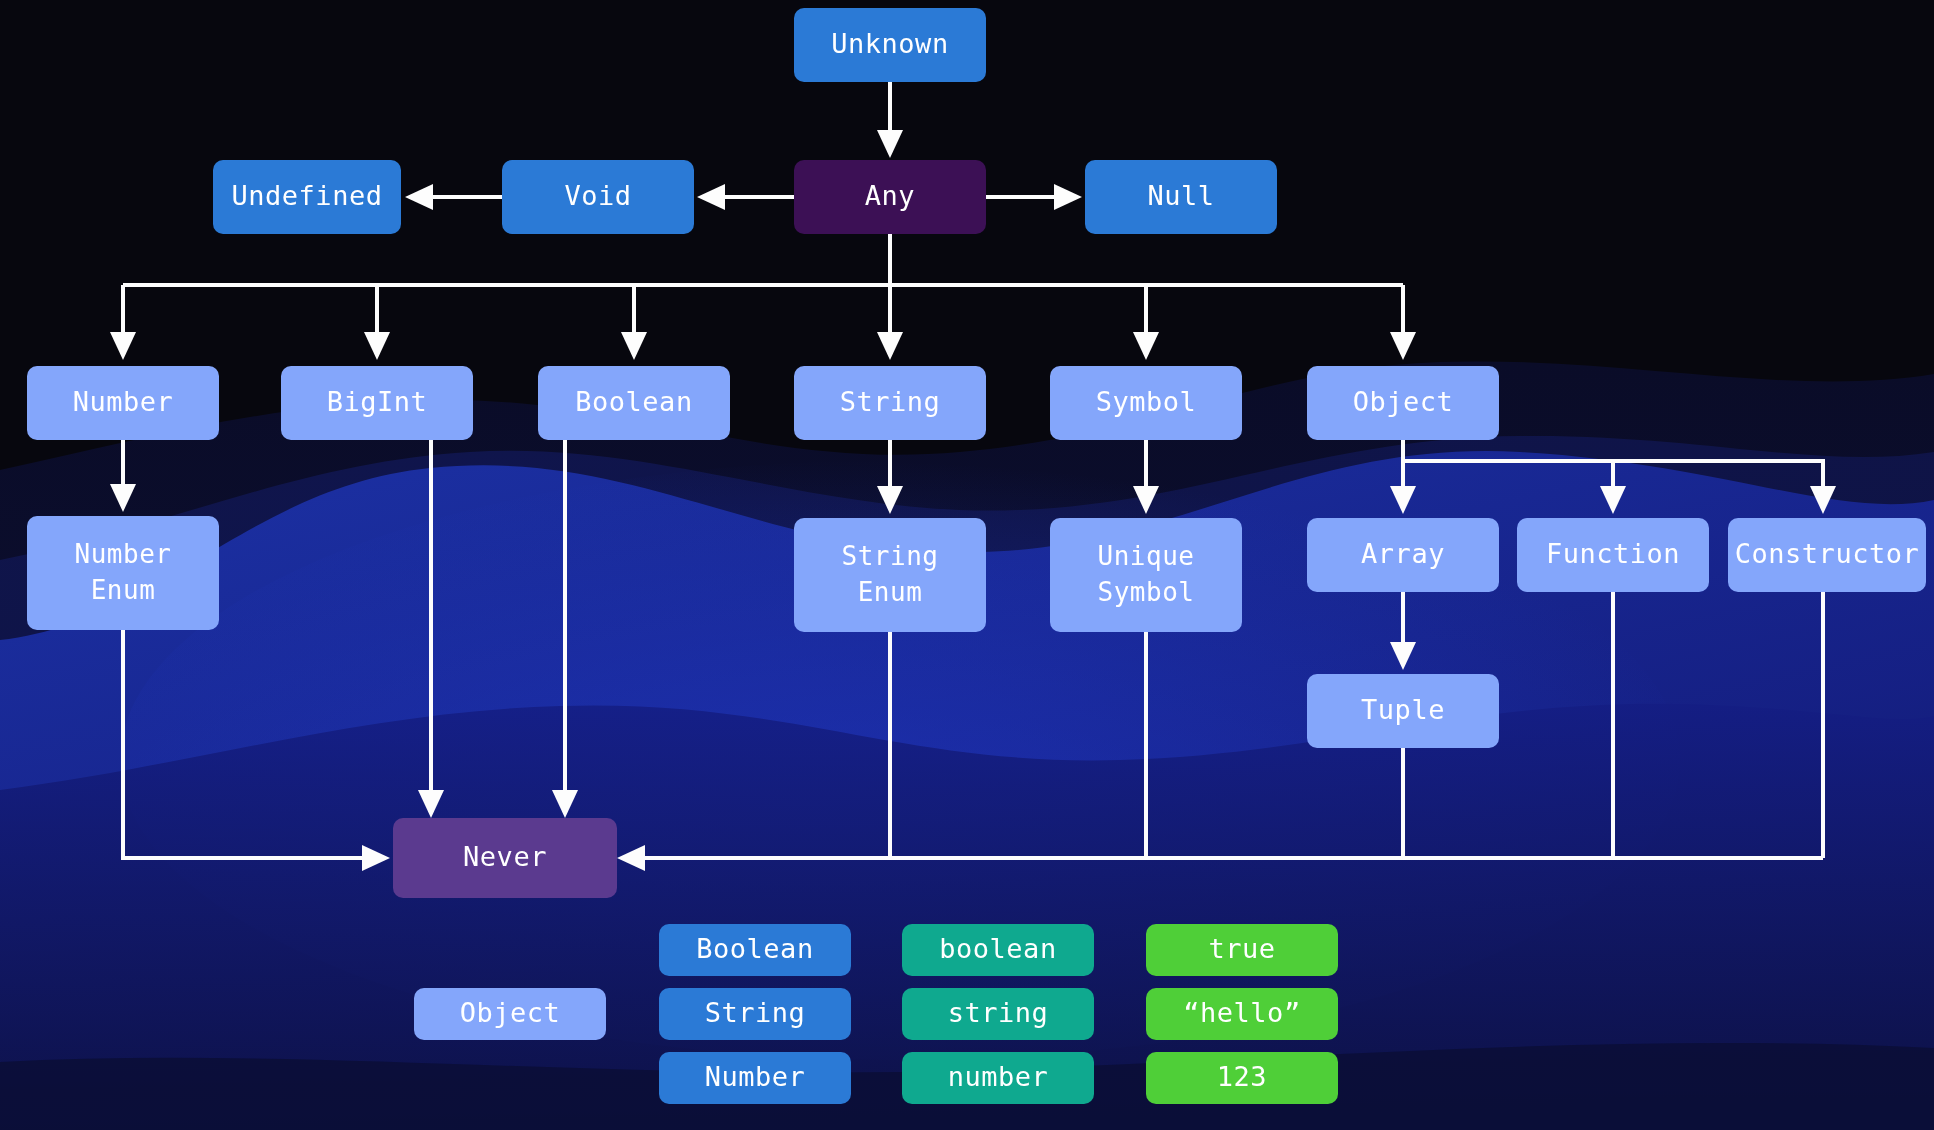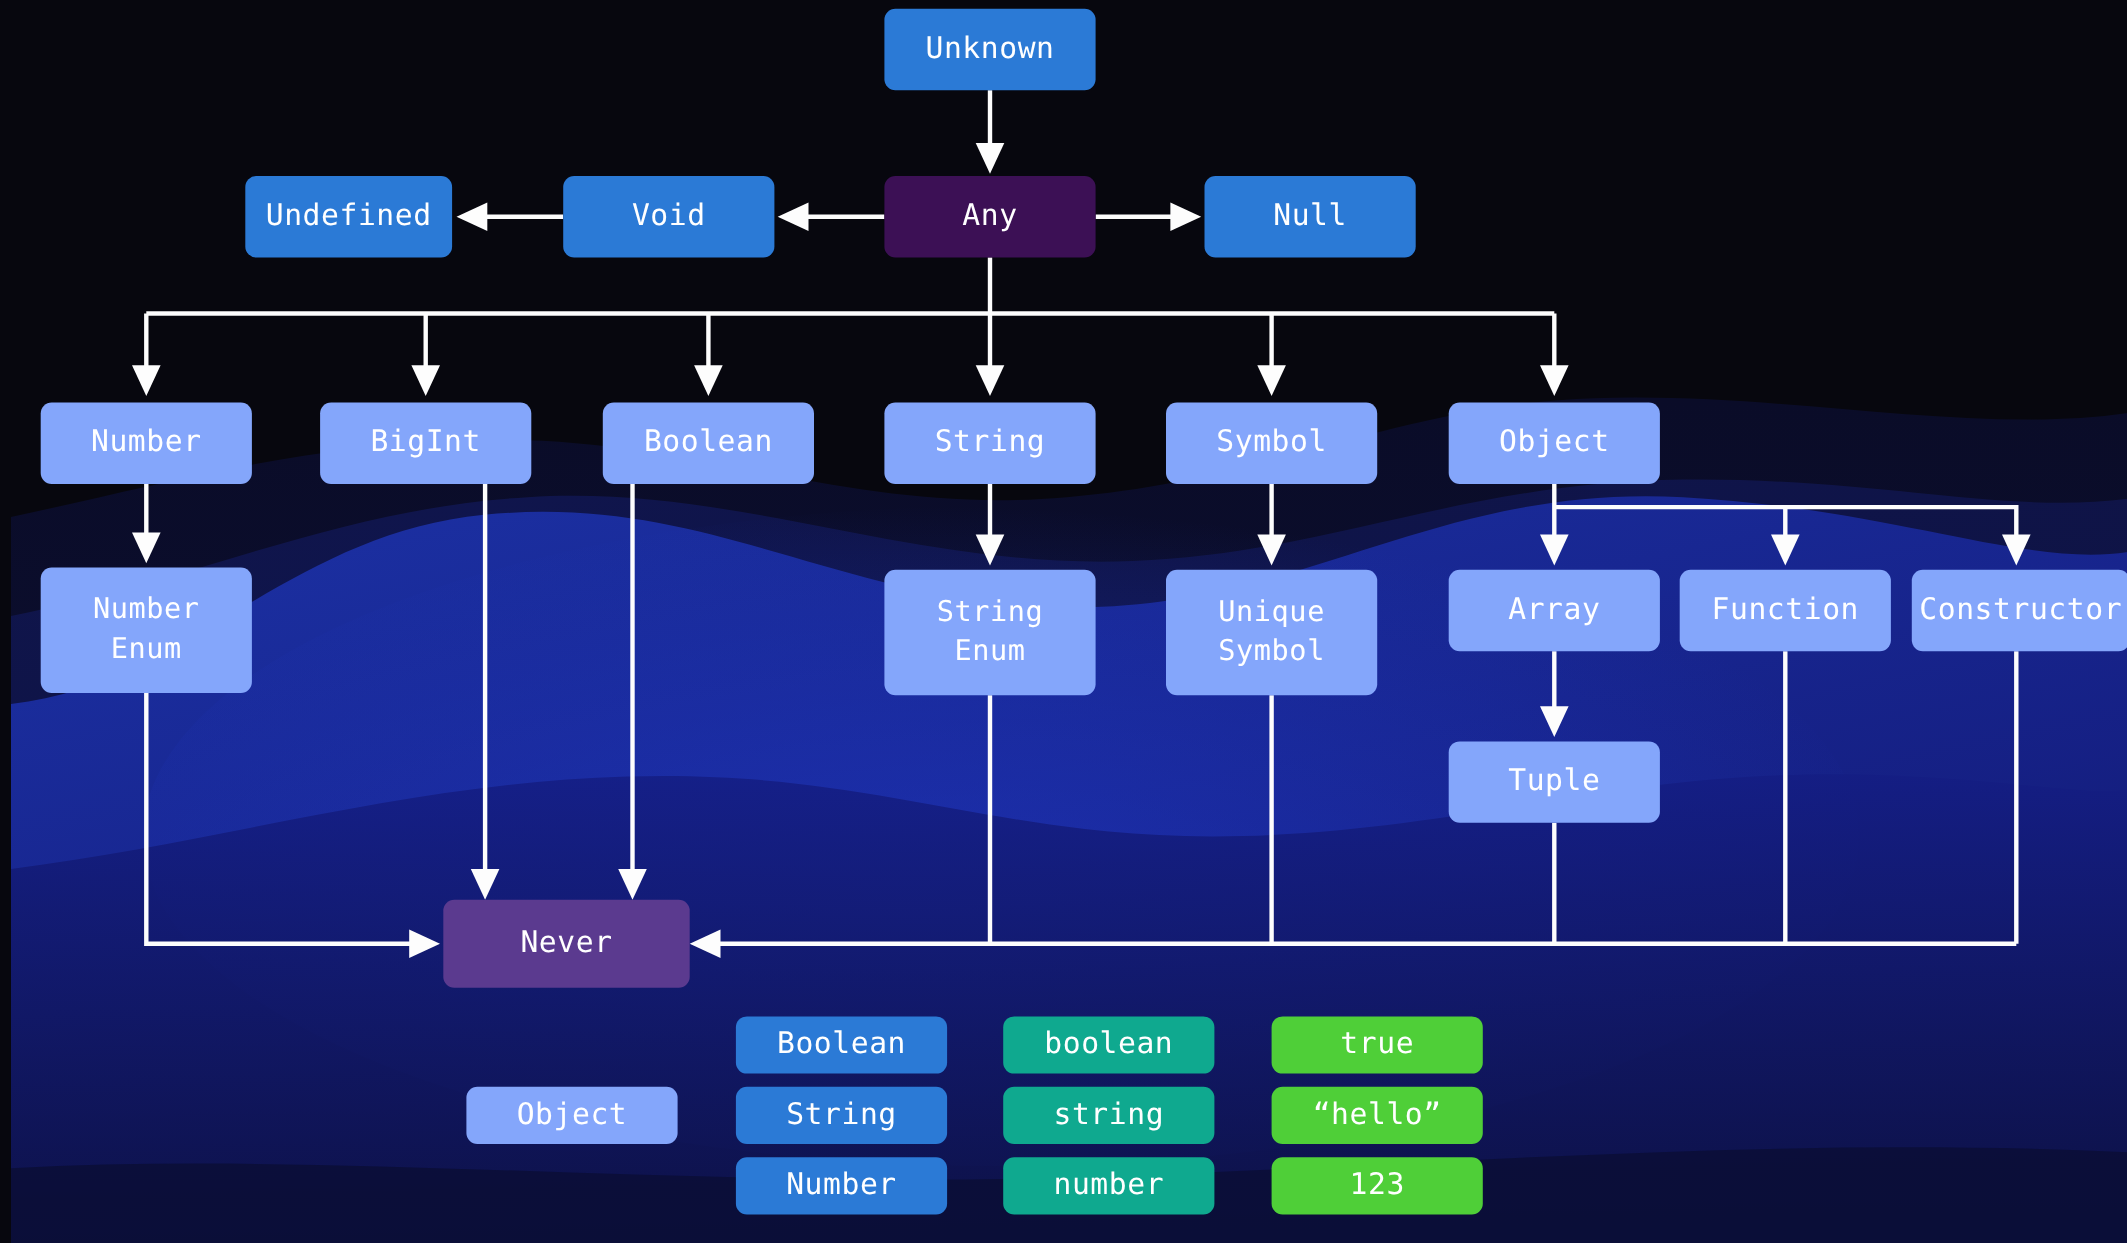--- a/index.html
+++ b/index.html
@@ -1,20 +1,20 @@
 <!DOCTYPE html>
 <html><head>
 <meta charset="utf-8">
 <style>
   html,body{margin:0;padding:0;background:#07070e;}
   body{
     width:1934px;height:1130px;overflow:hidden;position:relative;
     font-family:"DejaVu Sans Mono","Liberation Mono",monospace;
   }
-  #stage{position:absolute;inset:0;width:1718px;height:1130px;margin-left:10px;}
+  #stage{position:absolute;inset:0;width:1718px;height:1130px;}
   svg.layer{position:absolute;left:0;top:0;width:1934px;height:1130px;}
   #bg{z-index:0;}
   #edges{z-index:1;}
   #nodes{z-index:2;}
   .node-rect{rx:10;ry:10;}
   .node-label{
     fill:#ffffff;
     font-family:"DejaVu Sans Mono","Liberation Mono",monospace;
     text-anchor:middle;
     dominant-baseline:middle;

